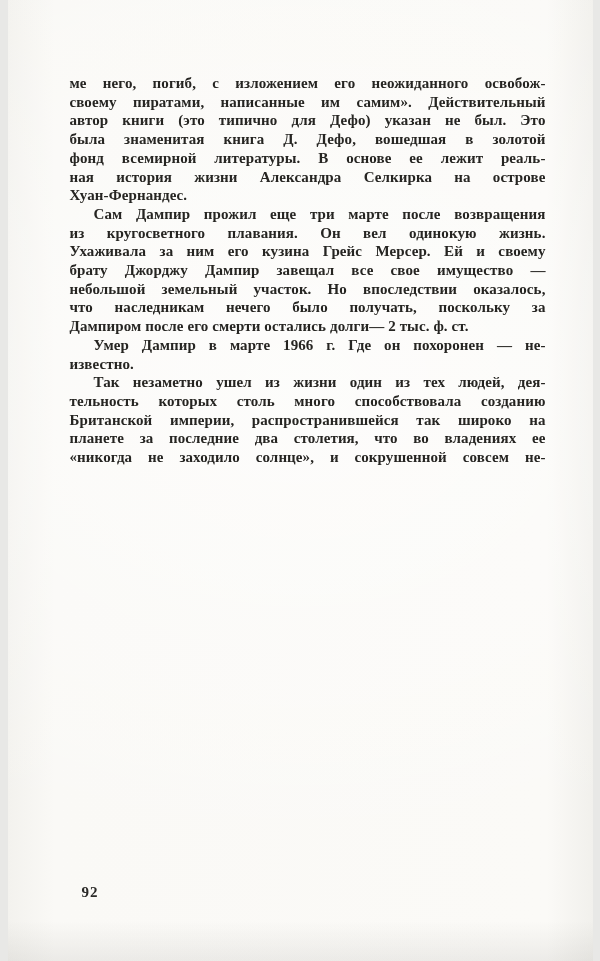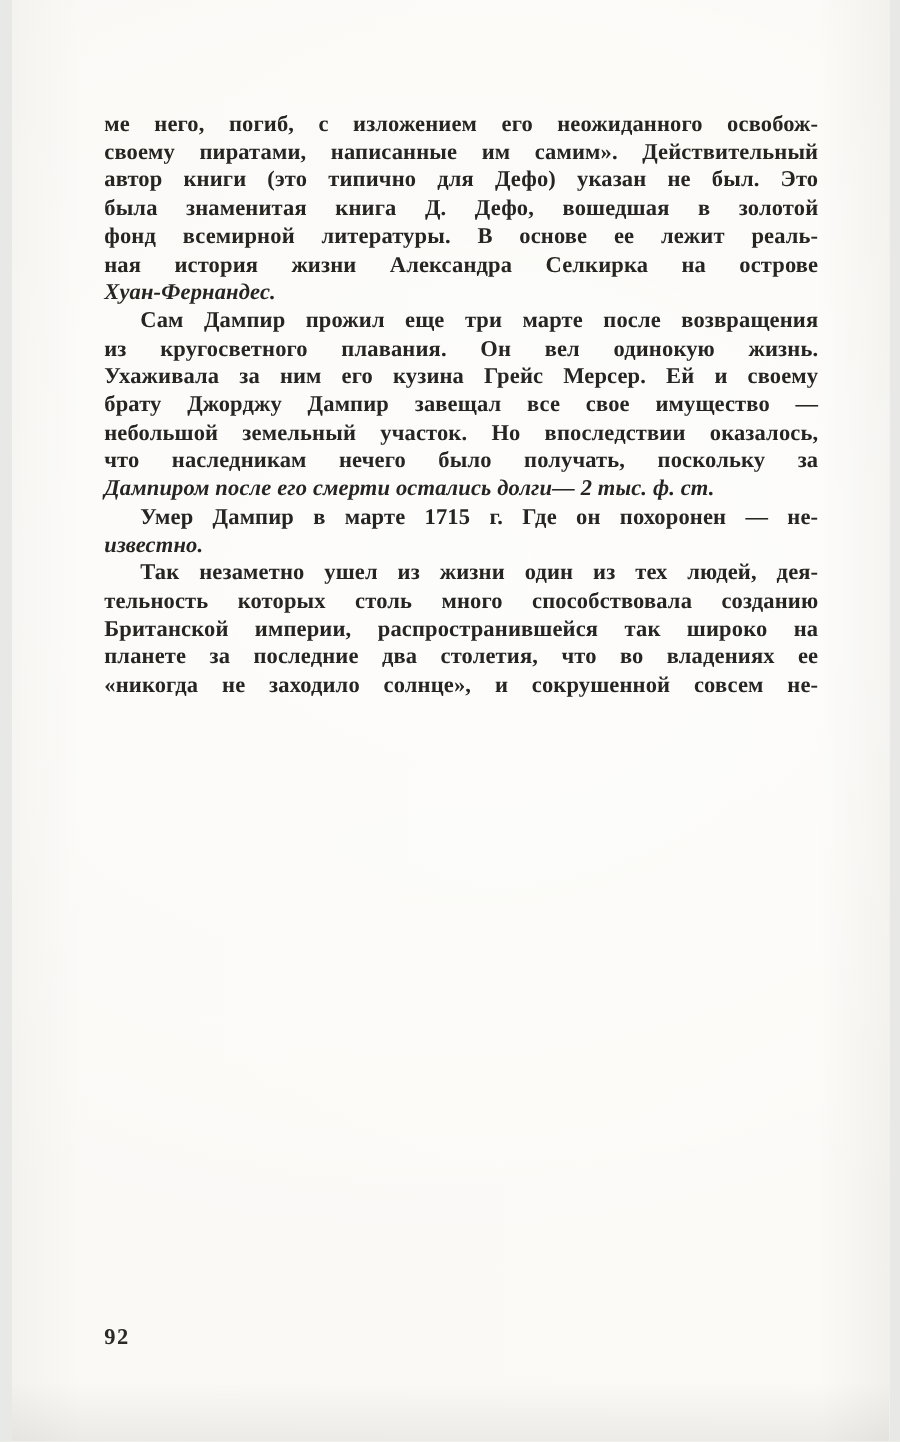--- a/index.html
+++ b/index.html
@@ -30,28 +30,27 @@
     line-height: 18.7px;
     letter-spacing: 0.1px;
   }
   .line {
     text-align: justify;
     text-align-last: justify;
     white-space: normal;
   }
   .line.last {
     text-align-last: left;
-    font-style: italic;
   }
   .line.indent {
     text-indent: 24px;
   }
   .page-number {
     position: absolute;
-    left: 62px;
+    left: 74px;
     top: 884px;
     font-size: 15px;
     font-weight: 700;
     letter-spacing: 1px;
     color: #2a2927;
   }
   
   .scan-shade {
     position: absolute;
     left: 0;
@@ -74,21 +73,21 @@
       <div class="line">фонд всемирной литературы. В основе ее лежит реаль-</div>
       <div class="line">ная история жизни Александра Селкирка на острове</div>
       <div class="line last">Хуан-Фернандес.</div>
       <div class="line indent">Сам Дампир прожил еще три марте после возвращения</div>
       <div class="line">из кругосветного плавания. Он вел одинокую жизнь.</div>
       <div class="line">Ухаживала за ним его кузина Грейс Мерсер. Ей и своему</div>
       <div class="line">брату Джорджу Дампир завещал все свое имущество —</div>
       <div class="line">небольшой земельный участок. Но впоследствии оказалось,</div>
       <div class="line">что наследникам нечего было получать, поскольку за</div>
       <div class="line last">Дампиром после его смерти остались долги— 2 тыс. ф. ст.</div>
-      <div class="line indent">Умер Дампир в марте 1715 г. Где он похоронен — не-</div>
+      <div class="line indent">Умер Дампир в марте 1966 г. Где он похоронен — не-</div>
       <div class="line last">известно.</div>
       <div class="line indent">Так незаметно ушел из жизни один из тех людей, дея-</div>
       <div class="line">тельность которых столь много способствовала созданию</div>
       <div class="line">Британской империи, распространившейся так широко на</div>
       <div class="line">планете за последние два столетия, что во владениях ее</div>
       <div class="line">«никогда не заходило солнце», и сокрушенной совсем не-</div>
     </div>
   <div class="page-number">92</div>
   <div class="scan-shade"></div>
 </div>

